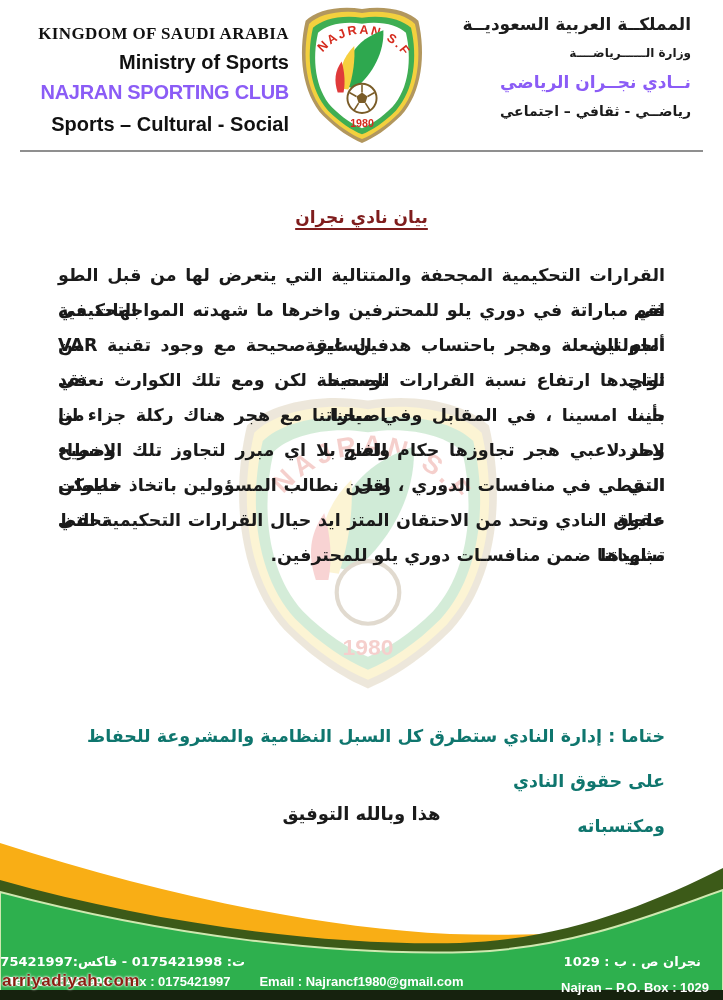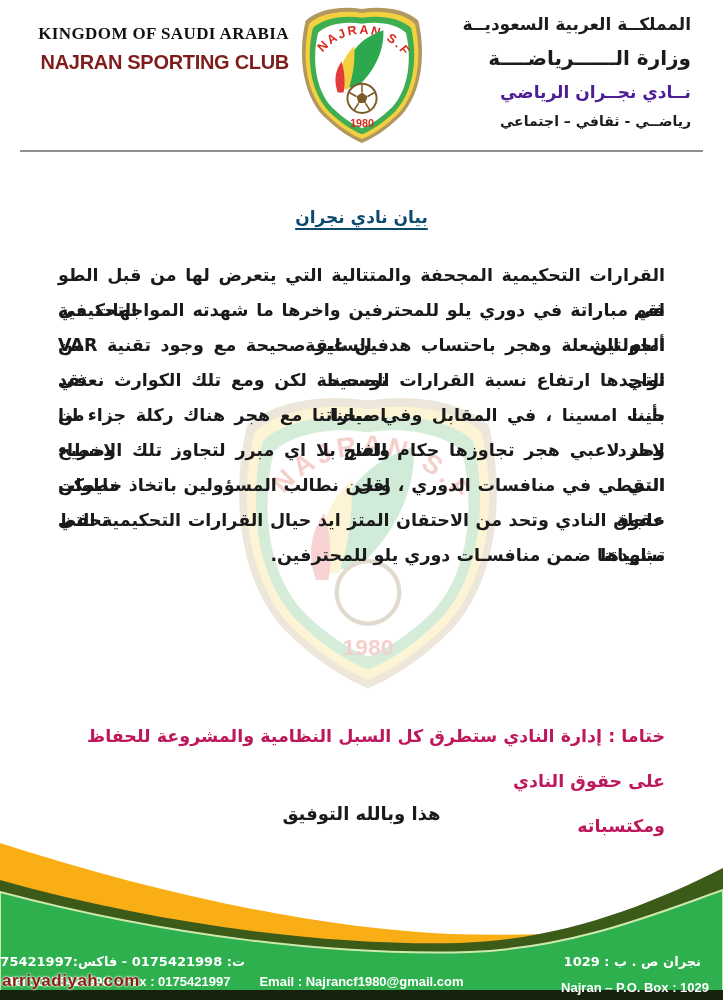--- a/index.html
+++ b/index.html
@@ -11,33 +11,33 @@
 
   
   .hdr-en{left:14px;top:24px;width:275px;color:#111;text-align:right;}
   .hdr-en .l1{font-family:"Liberation Serif",serif;font-weight:700;font-size:17px;letter-spacing:.4px;margin-bottom:7px;}
   .hdr-en .l2{font-weight:700;font-size:20px;margin-bottom:7px;padding-left:8px;}
   .hdr-en .l3{font-weight:700;font-size:20px;letter-spacing:-.3px;margin-bottom:9px;padding-left:10px;}
   .hdr-en .l4{font-weight:700;font-size:20px;}
   .hdr-ar{right:32px;top:14px;width:250px;text-align:right;color:#1c1c1c;}
   .hdr-ar div{font-weight:700;}
   .hdr-ar .l1{font-size:17px;margin-bottom:12px;}
-  .hdr-ar .l2{font-size:20px;margin-bottom:12px;}
+  .hdr-ar .l2{font-size:12px;margin-bottom:12px;}
   .hdr-ar .l3{font-size:17px;margin-bottom:11px;}
   .hdr-ar .l4{font-size:14px;}
   .divider{left:20px;top:150px;width:683px;height:0;border-top:2px solid #8f8f8f;}
 
   
-  .title{left:0;top:207px;width:723px;text-align:center;font-weight:700;font-size:17px;color:#0c4a6e;
+  .title{left:0;top:207px;width:723px;text-align:center;font-weight:700;font-size:17px;color:#7f1d1d;
          text-decoration:underline;text-underline-offset:5px;text-decoration-thickness:2px;}
   .bodytxt{left:58px;top:258px;width:607px;z-index:2;color:#1a1a1a;}
   .bodytxt .bl{height:35px;line-height:35px;font-weight:700;font-size:17.5px;
                text-align:justify;text-align-last:justify;}
   .bodytxt .bl.last{text-align-last:right;}
-  .closing{left:58px;top:714px;width:607px;z-index:2;color:#be185d;text-align:right;}
+  .closing{left:58px;top:714px;width:607px;z-index:2;color:#0f766e;text-align:right;}
   .closing .cl{line-height:45px;font-weight:700;font-size:17.5px;}
   .signoff{left:0;top:803px;width:723px;text-align:center;font-weight:700;font-size:18px;color:#1a1a1a;z-index:2;}
 
   
   .logo-watermark{left:222px;top:388px;opacity:.22;z-index:1;}
   .site-mark{left:2px;top:971px;z-index:6;font-weight:700;font-size:17px;color:#8b1e12;
              text-shadow:0 0 3px #fff,0 0 2px #fff;letter-spacing:.5px;}
 
   
   .footer-art{left:0;top:840px;width:723px;height:160px;z-index:4;}
@@ -48,21 +48,23 @@
   .f-pob-ar{right:22px;top:954px;}
   .f-pob-en{right:14px;top:980px;}
 </style>
 </head>
 <body>
 
 <div id="page">
 
   <div class="abs hdr-en en">
     <div class="l1">KINGDOM OF SAUDI ARABIA</div>
-    <div class="l3" style="color:#7f1d1d;">NAJRAN SPORTING CLUB</div>
+    <div class="l2">Ministry of Sports</div>
+    <div class="l3" style="color:#8b5cf6;">NAJRAN SPORTING CLUB</div>
+    <div class="l4">Sports – Cultural - Social</div>
   </div>
 
   <div class="abs" style="left:294px;top:3px;z-index:3;">
     <svg width="136" height="146" viewBox="0 0 140 150">
       <path d="M70 6 C45 2,22 8,12 18 C4 52,8 92,30 116 C44 130,58 139,70 144 C82 139,96 130,110 116 C132 92,136 52,128 18 C118 8,95 2,70 6 Z" fill="#b2975e"></path>
       <g transform="translate(70 75) scale(0.94) translate(-70 -75)">
         <path d="M70 6 C45 2,22 8,12 18 C4 52,8 92,30 116 C44 130,58 139,70 144 C82 139,96 130,110 116 C132 92,136 52,128 18 C118 8,95 2,70 6 Z" fill="#f3d03e"></path>
       </g>
       <g transform="translate(70 75) scale(0.87) translate(-70 -75)">
         <path d="M70 6 C45 2,22 8,12 18 C4 52,8 92,30 116 C44 130,58 139,70 144 C82 139,96 130,110 116 C132 92,136 52,128 18 C118 8,95 2,70 6 Z" fill="#3fae53"></path>
@@ -86,21 +88,21 @@
           <line x1="66.5" y1="102.9" x2="62" y2="110"></line>
         <line x1="64.3" y1="96.1" x2="57" y2="92"></line>
       </g>
       <text x="70" y="128" text-anchor="middle" font-size="11" font-weight="bold" fill="#d52b1e" font-family="Liberation Sans,sans-serif">1980</text>
     </svg>
   </div>
 
   <div class="abs hdr-ar ar">
     <div class="l1">المملكــة العربية السعوديــة</div>
     <div class="l2">وزارة الــــــرياضــــة</div>
-    <div class="l3" style="color:#4c1d95;">نــادي نجــران الرياضي</div>
+    <div class="l3" style="color:#8b5cf6;">نــادي نجــران الرياضي</div>
     <div class="l4">رياضــي - ثقافي – اجتماعي</div>
   </div>
 
   <div class="abs divider"></div>
 
   <div class="abs logo-watermark">
     <svg width="292" height="313" viewBox="0 0 140 150">
       <path d="M70 6 C45 2,22 8,12 18 C4 52,8 92,30 116 C44 130,58 139,70 144 C82 139,96 130,110 116 C132 92,136 52,128 18 C118 8,95 2,70 6 Z" fill="#b2975e"></path>
       <g transform="translate(70 75) scale(0.94) translate(-70 -75)">
         <path d="M70 6 C45 2,22 8,12 18 C4 52,8 92,30 116 C44 130,58 139,70 144 C82 139,96 130,110 116 C132 92,136 52,128 18 C118 8,95 2,70 6 Z" fill="#f3d03e"></path>

